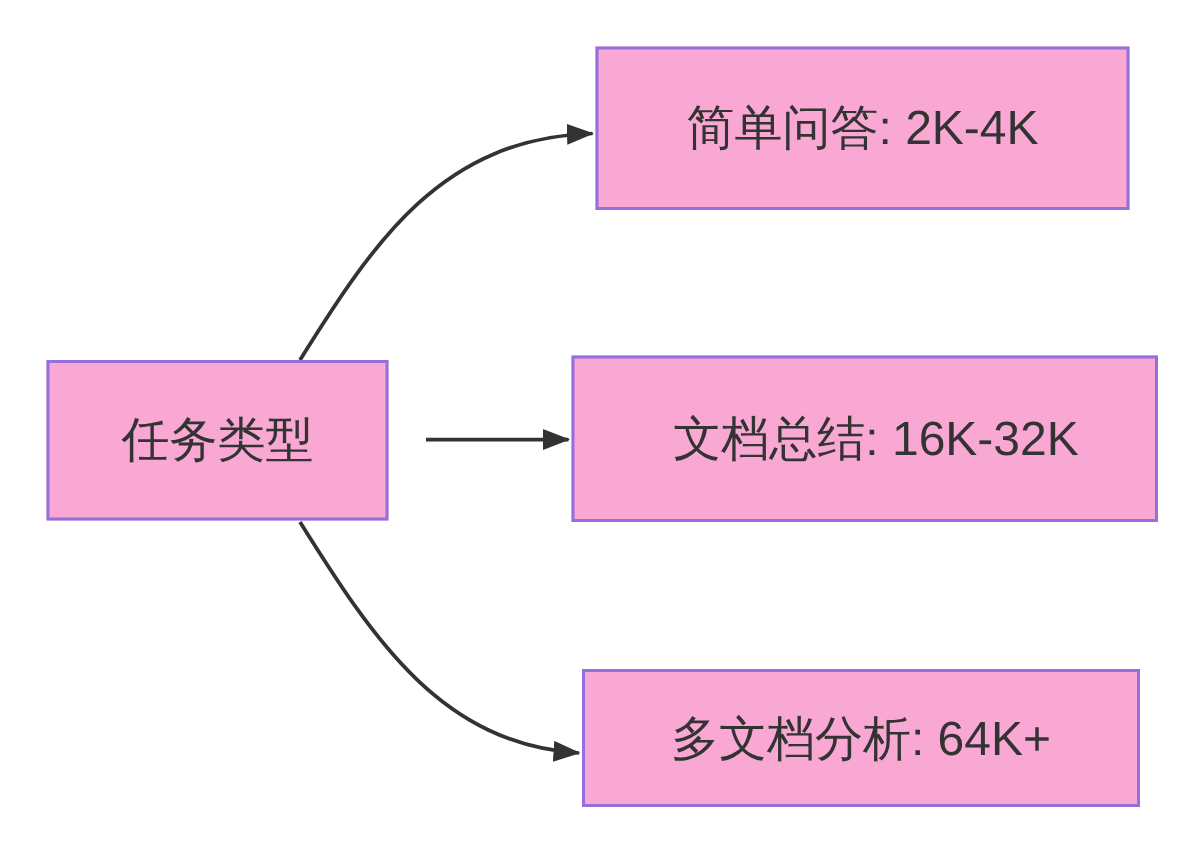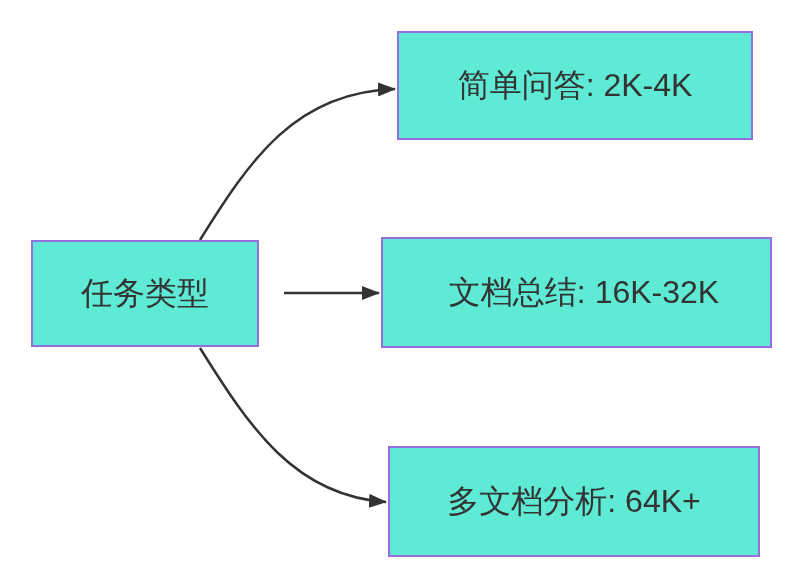--- a/index.html
+++ b/index.html
@@ -21,32 +21,32 @@
     top: 0;
     width: 787px;
     height: 572px;
   }
   .node {
     position: absolute;
     box-sizing: border-box;
     display: flex;
     align-items: center;
     justify-content: center;
-    background: #5eead4;
+    background: #f9a8d4;
     border: 2px solid #9370DB;
     color: #333333;
     font-size: 32px;
     line-height: 1.2;
     white-space: nowrap;
     text-align: center;
   }
   #node-root    { left: 31px;  top: 240px; width: 228px; height: 107px; }
   #node-child-0 { left: 397px; top: 31px;  width: 356px; height: 109px; }
   #node-child-1 { left: 381px; top: 237px; width: 391px; height: 111px; padding-left: 15px; }
-  #node-child-2 { left: 388px; top: 446px; width: 372px; height: 111px; }
+  #node-child-2 { left: 388px; top: 446px; width: 372px; height: 92px; }
   .edge {
     fill: none;
     stroke: #333333;
     stroke-width: 2.5px;
   }
 </style>
 </head>
 <body>
 
 <div class="canvas">

